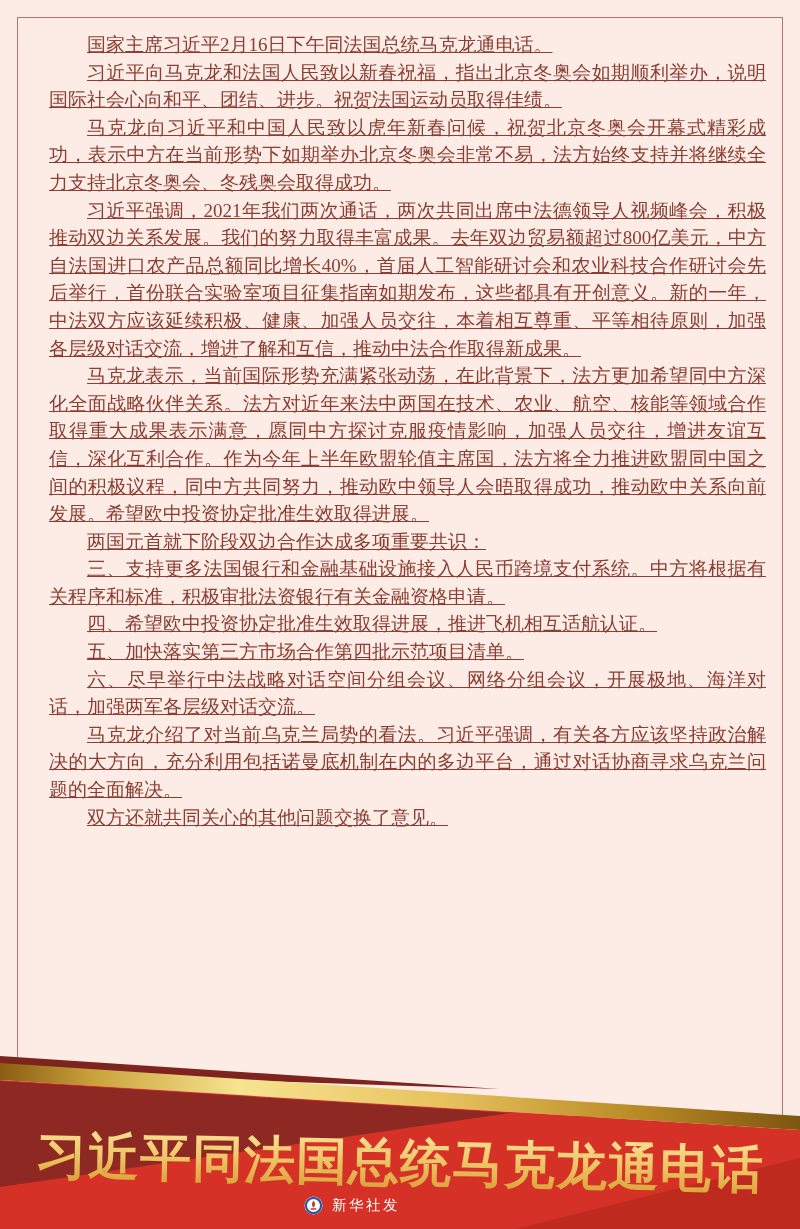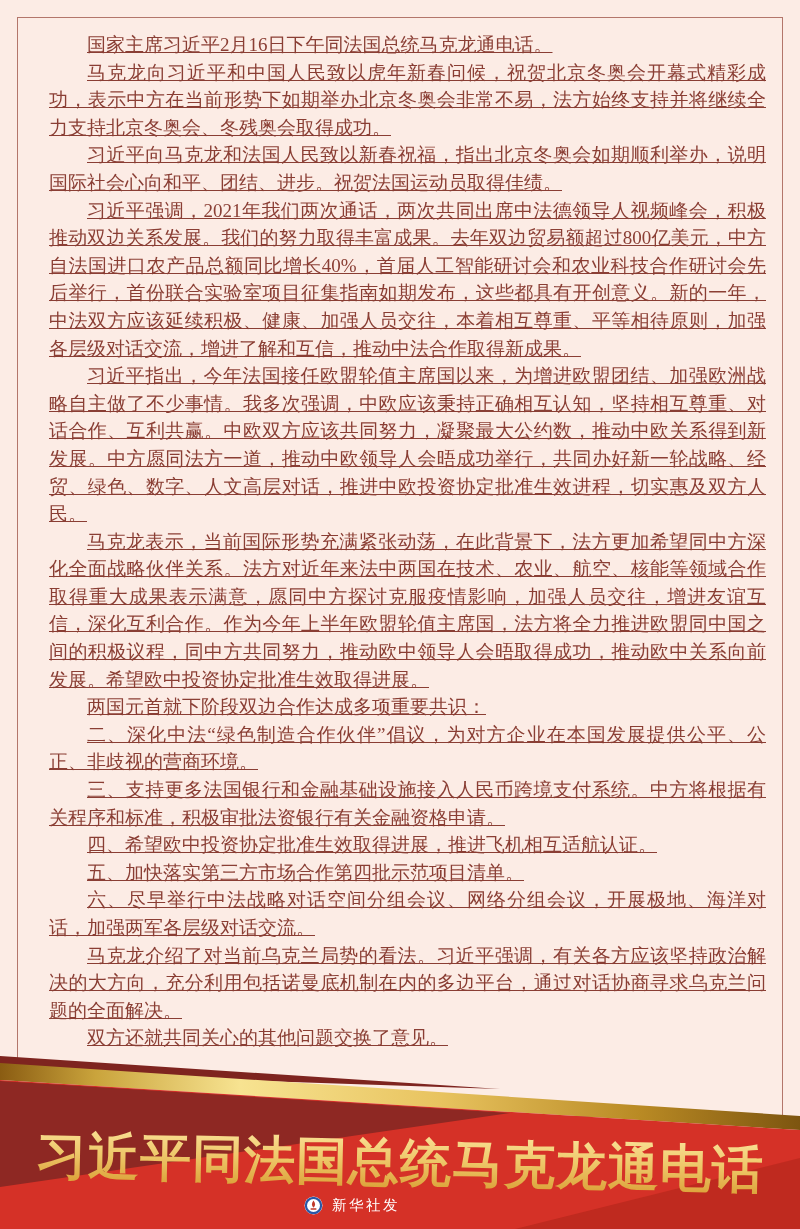--- a/index.html
+++ b/index.html
@@ -79,27 +79,25 @@
   }
   .logo{width:19px;height:19px;display:block;}
 </style>
 </head>
 <body>
 
 <div class="frame"></div>
 
 <div class="article">
     <p>国家主席习近平2月16日下午同法国总统马克龙通电话。</p>
+    <p>习近平向马克龙和法国人民致以新春祝福，指出北京冬奥会如期顺利举办，说明国际社会心向和平、团结、进步。祝贺法国运动员取得佳绩。</p>
     <p>马克龙向习近平和中国人民致以虎年新春问候，祝贺北京冬奥会开幕式精彩成功，表示中方在当前形势下如期举办北京冬奥会非常不易，法方始终支持并将继续全力支持北京冬奥会、冬残奥会取得成功。</p>
-    <p>习近平向马克龙和法国人民致以新春祝福，指出北京冬奥会如期顺利举办，说明国际社会心向和平、团结、进步。祝贺法国运动员取得佳绩。</p>
     <p>习近平强调，2021年我们两次通话，两次共同出席中法德领导人视频峰会，积极推动双边关系发展。我们的努力取得丰富成果。去年双边贸易额超过800亿美元，中方自法国进口农产品总额同比增长40%，首届人工智能研讨会和农业科技合作研讨会先后举行，首份联合实验室项目征集指南如期发布，这些都具有开创意义。新的一年，中法双方应该延续积极、健康、加强人员交往，本着相互尊重、平等相待原则，加强各层级对话交流，增进了解和互信，推动中法合作取得新成果。</p>
-    <p>习近平指出，今年法国接任欧盟轮值主席国以来，为增进欧盟团结、加强欧洲战略自主做了不少事情。我多次强调，中欧应该秉持正确相互认知，坚持相互尊重、对话合作、互利共赢。中欧双方应该共同努力，凝聚最大公约数，推动中欧关系得到新发展。中方愿同法方一道，推动中欧领导人会晤成功举行，共同办好新一轮战略、经贸、绿色、数字、人文高层对话，推进中欧投资协定批准生效进程，切实惠及双方人民。</p>
     <p>马克龙表示，当前国际形势充满紧张动荡，在此背景下，法方更加希望同中方深化全面战略伙伴关系。法方对近年来法中两国在技术、农业、航空、核能等领域合作取得重大成果表示满意，愿同中方探讨克服疫情影响，加强人员交往，增进友谊互信，深化互利合作。作为今年上半年欧盟轮值主席国，法方将全力推进欧盟同中国之间的积极议程，同中方共同努力，推动欧中领导人会晤取得成功，推动欧中关系向前发展。希望欧中投资协定批准生效取得进展。</p>
     <p>两国元首就下阶段双边合作达成多项重要共识：</p>
-    <p>二、深化中法“绿色制造合作伙伴”倡议，为对方企业在本国发展提供公平、公正、非歧视的营商环境。</p>
     <p>三、支持更多法国银行和金融基础设施接入人民币跨境支付系统。中方将根据有关程序和标准，积极审批法资银行有关金融资格申请。</p>
     <p>四、希望欧中投资协定批准生效取得进展，推进飞机相互适航认证。</p>
     <p>五、加快落实第三方市场合作第四批示范项目清单。</p>
     <p>六、尽早举行中法战略对话空间分组会议、网络分组会议，开展极地、海洋对话，加强两军各层级对话交流。</p>
     <p>马克龙介绍了对当前乌克兰局势的看法。习近平强调，有关各方应该坚持政治解决的大方向，充分利用包括诺曼底机制在内的多边平台，通过对话协商寻求乌克兰问题的全面解决。</p>
     <p>双方还就共同关心的其他问题交换了意见。</p>
   </div>
 
 <svg class="banner-svg" viewBox="0 0 800 179" preserveAspectRatio="none">
   <defs>

